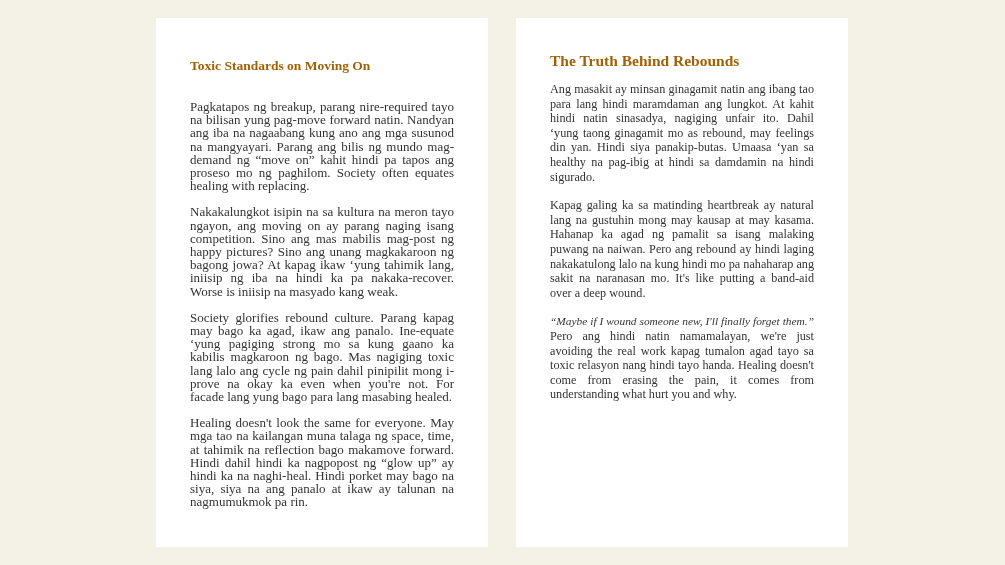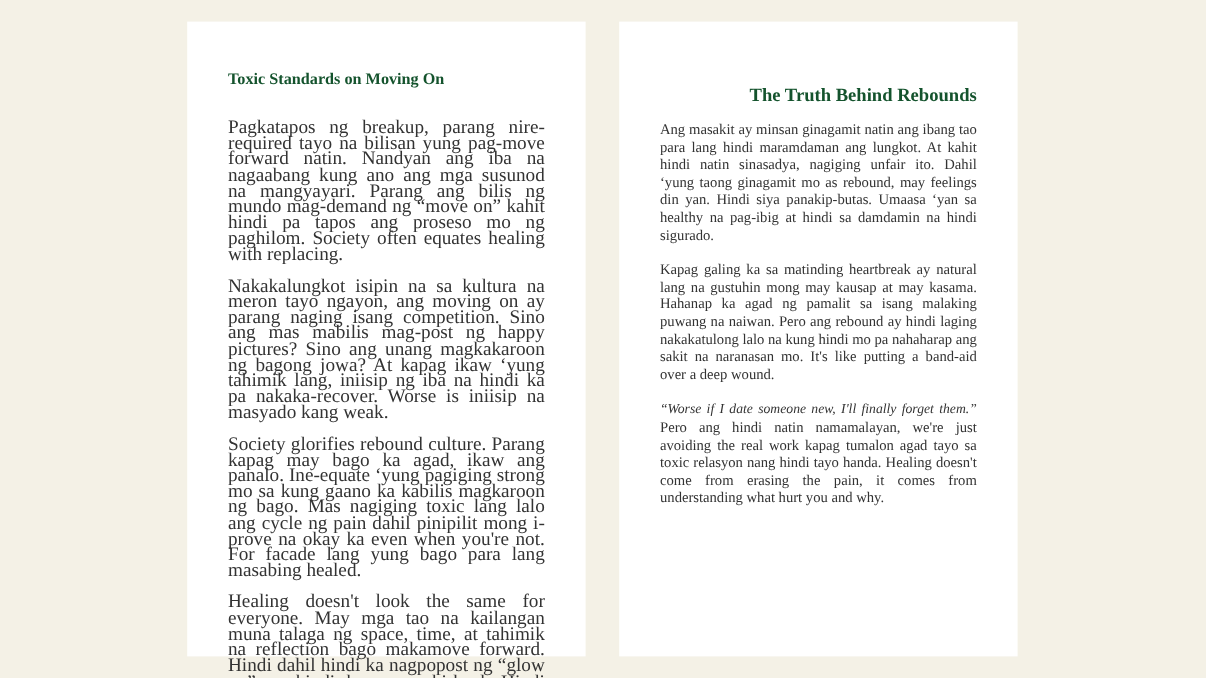--- a/index.html
+++ b/index.html
@@ -15,29 +15,29 @@
     top: 18px;
     width: 332px;
     height: 529px;
     background: #ffffff;
     box-sizing: border-box;
   }
   #page-left { left: 156px; padding: 0 34px 0 34px; }
   #page-right { left: 516px; padding: 0 34px 0 34px; }
   .title {
     font-weight: bold;
-    color: #14532d;
+    color: #a16207;
     margin: 0;
   }
   #page-left .title { font-size: 13.5px; margin-top: 40px; margin-bottom: 26px; }
-  #page-right .title { font-size: 15.5px; margin-top: 53px; margin-bottom: 12px; text-align: right; }
+  #page-right .title { font-size: 15.5px; margin-top: 34px; margin-bottom: 12px; }
   .para {
     margin: 0;
     text-align: justify;
-    font-size: 16px;
+    font-size: 13px;
     line-height: 13.2px;
     color: #333;
   }
   #page-left .para { margin-bottom: 13px; }
   #page-right .para {
     font-size: 12.2px;
     line-height: 14.6px;
     margin-bottom: 14px;
   }
   .quote { font-style: italic; font-size: 11.4px; }
@@ -50,14 +50,14 @@
   <p class="para">Pagkatapos ng breakup, parang nire-required tayo na bilisan yung pag-move forward natin. Nandyan ang iba na nagaabang kung ano ang mga susunod na mangyayari. Parang ang bilis ng mundo mag-demand ng “move on” kahit hindi pa tapos ang proseso mo ng paghilom. Society often equates healing with replacing.</p>
   <p class="para">Nakakalungkot isipin na sa kultura na meron tayo ngayon, ang moving on ay parang naging isang competition. Sino ang mas mabilis mag-post ng happy pictures? Sino ang unang magkakaroon ng bagong jowa? At kapag ikaw ‘yung tahimik lang, iniisip ng iba na hindi ka pa nakaka-recover. Worse is iniisip na masyado kang weak.</p>
   <p class="para">Society glorifies rebound culture. Parang kapag may bago ka agad, ikaw ang panalo. Ine-equate ‘yung pagiging strong mo sa kung gaano ka kabilis magkaroon ng bago. Mas nagiging toxic lang lalo ang cycle ng pain dahil pinipilit mong i-prove na okay ka even when you're not. For facade lang yung bago para lang masabing healed.</p>
   <p class="para">Healing doesn't look the same for everyone. May mga tao na kailangan muna talaga ng space, time, at tahimik na reflection bago makamove forward. Hindi dahil hindi ka nagpopost ng “glow up” ay hindi ka na naghi-heal. Hindi porket may bago na siya, siya na ang panalo at ikaw ay talunan na nagmumukmok pa rin.</p>
 </div>
 
 <div class="page" id="page-right">
   <h2 class="title">The Truth Behind Rebounds</h2>
   <p class="para">Ang masakit ay minsan ginagamit natin ang ibang tao para lang hindi maramdaman ang lungkot. At kahit hindi natin sinasadya, nagiging unfair ito. Dahil ‘yung taong ginagamit mo as rebound, may feelings din yan. Hindi siya panakip-butas. Umaasa ‘yan sa healthy na pag-ibig at hindi sa damdamin na hindi sigurado.</p>
   <p class="para">Kapag galing ka sa matinding heartbreak ay natural lang na gustuhin mong may kausap at may kasama. Hahanap ka agad ng pamalit sa isang malaking puwang na naiwan. Pero ang rebound ay hindi laging nakakatulong lalo na kung hindi mo pa nahaharap ang sakit na naranasan mo. It's like putting a band-aid over a deep wound.</p>
-  <p class="para"><span class="quote">“Worse if I date someone new, I'll finally forget them.”</span> <span>Pero ang hindi natin namamalayan, we're just avoiding the real work kapag tumalon agad tayo sa toxic relasyon nang hindi tayo handa. Healing doesn't come from erasing the pain, it comes from understanding what hurt you and why.</span></p>
+  <p class="para"><span class="quote">“Maybe if I wound someone new, I'll finally forget them.”</span> <span>Pero ang hindi natin namamalayan, we're just avoiding the real work kapag tumalon agad tayo sa toxic relasyon nang hindi tayo handa. Healing doesn't come from erasing the pain, it comes from understanding what hurt you and why.</span></p>
 </div>
 
 </body></html>

